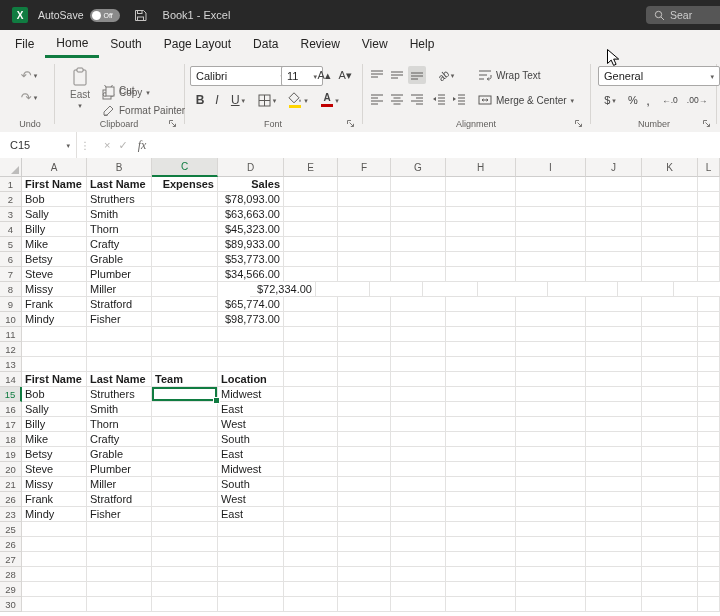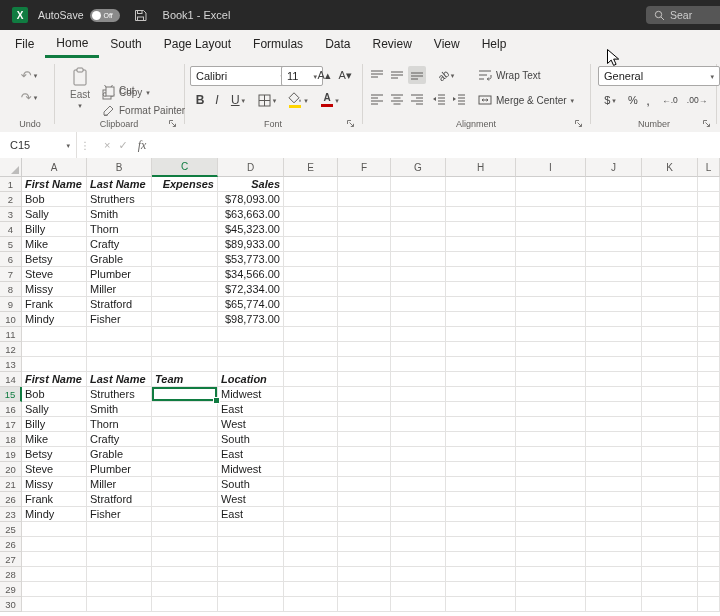--- a/index.html
+++ b/index.html
@@ -79,21 +79,21 @@
         box-sizing:border-box;}
   .colh.sel{background:#e4e4e2;color:#107c41;border-bottom:2px solid #107c41;}
   .grd-row{display:flex;height:15px;}
   .rowh{width:22px;background:#f5f4f3;border-right:1px solid #d8d6d4;border-bottom:1px solid #d8d6d4;
         font-size:9.5px;color:#5a5856;display:flex;align-items:center;justify-content:center;
         box-sizing:border-box;flex-shrink:0;}
   .rowh.sel{background:#e4e4e2;color:#107c41;border-right:2px solid #107c41;}
   .cell{height:15px;border-right:1px solid #e3e2e1;border-bottom:1px solid #e3e2e1;font-size:11px;
         color:#1c1c1c;padding:0 3px;display:flex;align-items:center;position:relative;
         white-space:nowrap;box-sizing:border-box;flex-shrink:0;}
-  .cell.b{font-weight:bold;font-style:italic;}
+  .cell.b{font-weight:bold;}
   .cell.ar{justify-content:flex-end;}
   .cell.selected{box-shadow:inset 0 0 0 2px #107c41;z-index:2;}
   .cell.selected::after{content:"";position:absolute;right:-3px;bottom:-3px;width:5px;height:5px;
         background:#107c41;border:1px solid #fff;z-index:3;}
   
   .cursor{position:absolute;left:607px;top:49px;z-index:50;pointer-events:none;}
   svg{display:block;}
 </style>
 </head>
 <body>
@@ -125,21 +125,20 @@
       <span>Sear</span>
     </div>
   </div>
 
   <div class="menubar">
     <div class="mtabs">
         <div class="mtab">File</div>
         <div class="mtab active">Home</div>
         <div class="mtab">South</div>
         <div class="mtab">Page Layout</div>
-        <div class="mtab">Formulas</div>
         <div class="mtab">Data</div>
         <div class="mtab">Review</div>
         <div class="mtab">View</div>
         <div class="mtab">Help</div>
       </div>
   </div>
 
   <div class="ribbon">
     <div class="vsep" style="left:54px"></div>
     <div class="vsep" style="left:184px"></div>
@@ -505,21 +504,21 @@
           <div class="cell" style="width: 70px;"></div>
           <div class="cell" style="width: 56px;"></div>
           <div class="cell" style="width: 56px;"></div>
           <div class="cell" style="width: 22px;"></div>
         </div>
         <div class="grd-row">
           <div class="rowh">8</div>
           <div class="cell" style="width: 65px;">Missy</div>
           <div class="cell" style="width: 65px;">Miller</div>
           <div class="cell" style="width: 66px;"></div>
-          <div class="cell ar" style="width: 66px;">$72,334.00</div>
+          <div class="cell ar" style="width: 66px; margin-left: 32px;">$72,334.00</div>
           <div class="cell" style="width: 54px;"></div>
           <div class="cell" style="width: 53px;"></div>
           <div class="cell" style="width: 55px;"></div>
           <div class="cell" style="width: 70px;"></div>
           <div class="cell" style="width: 70px;"></div>
           <div class="cell" style="width: 56px;"></div>
           <div class="cell" style="width: 56px;"></div>
           <div class="cell" style="width: 22px;"></div>
         </div>
         <div class="grd-row">

